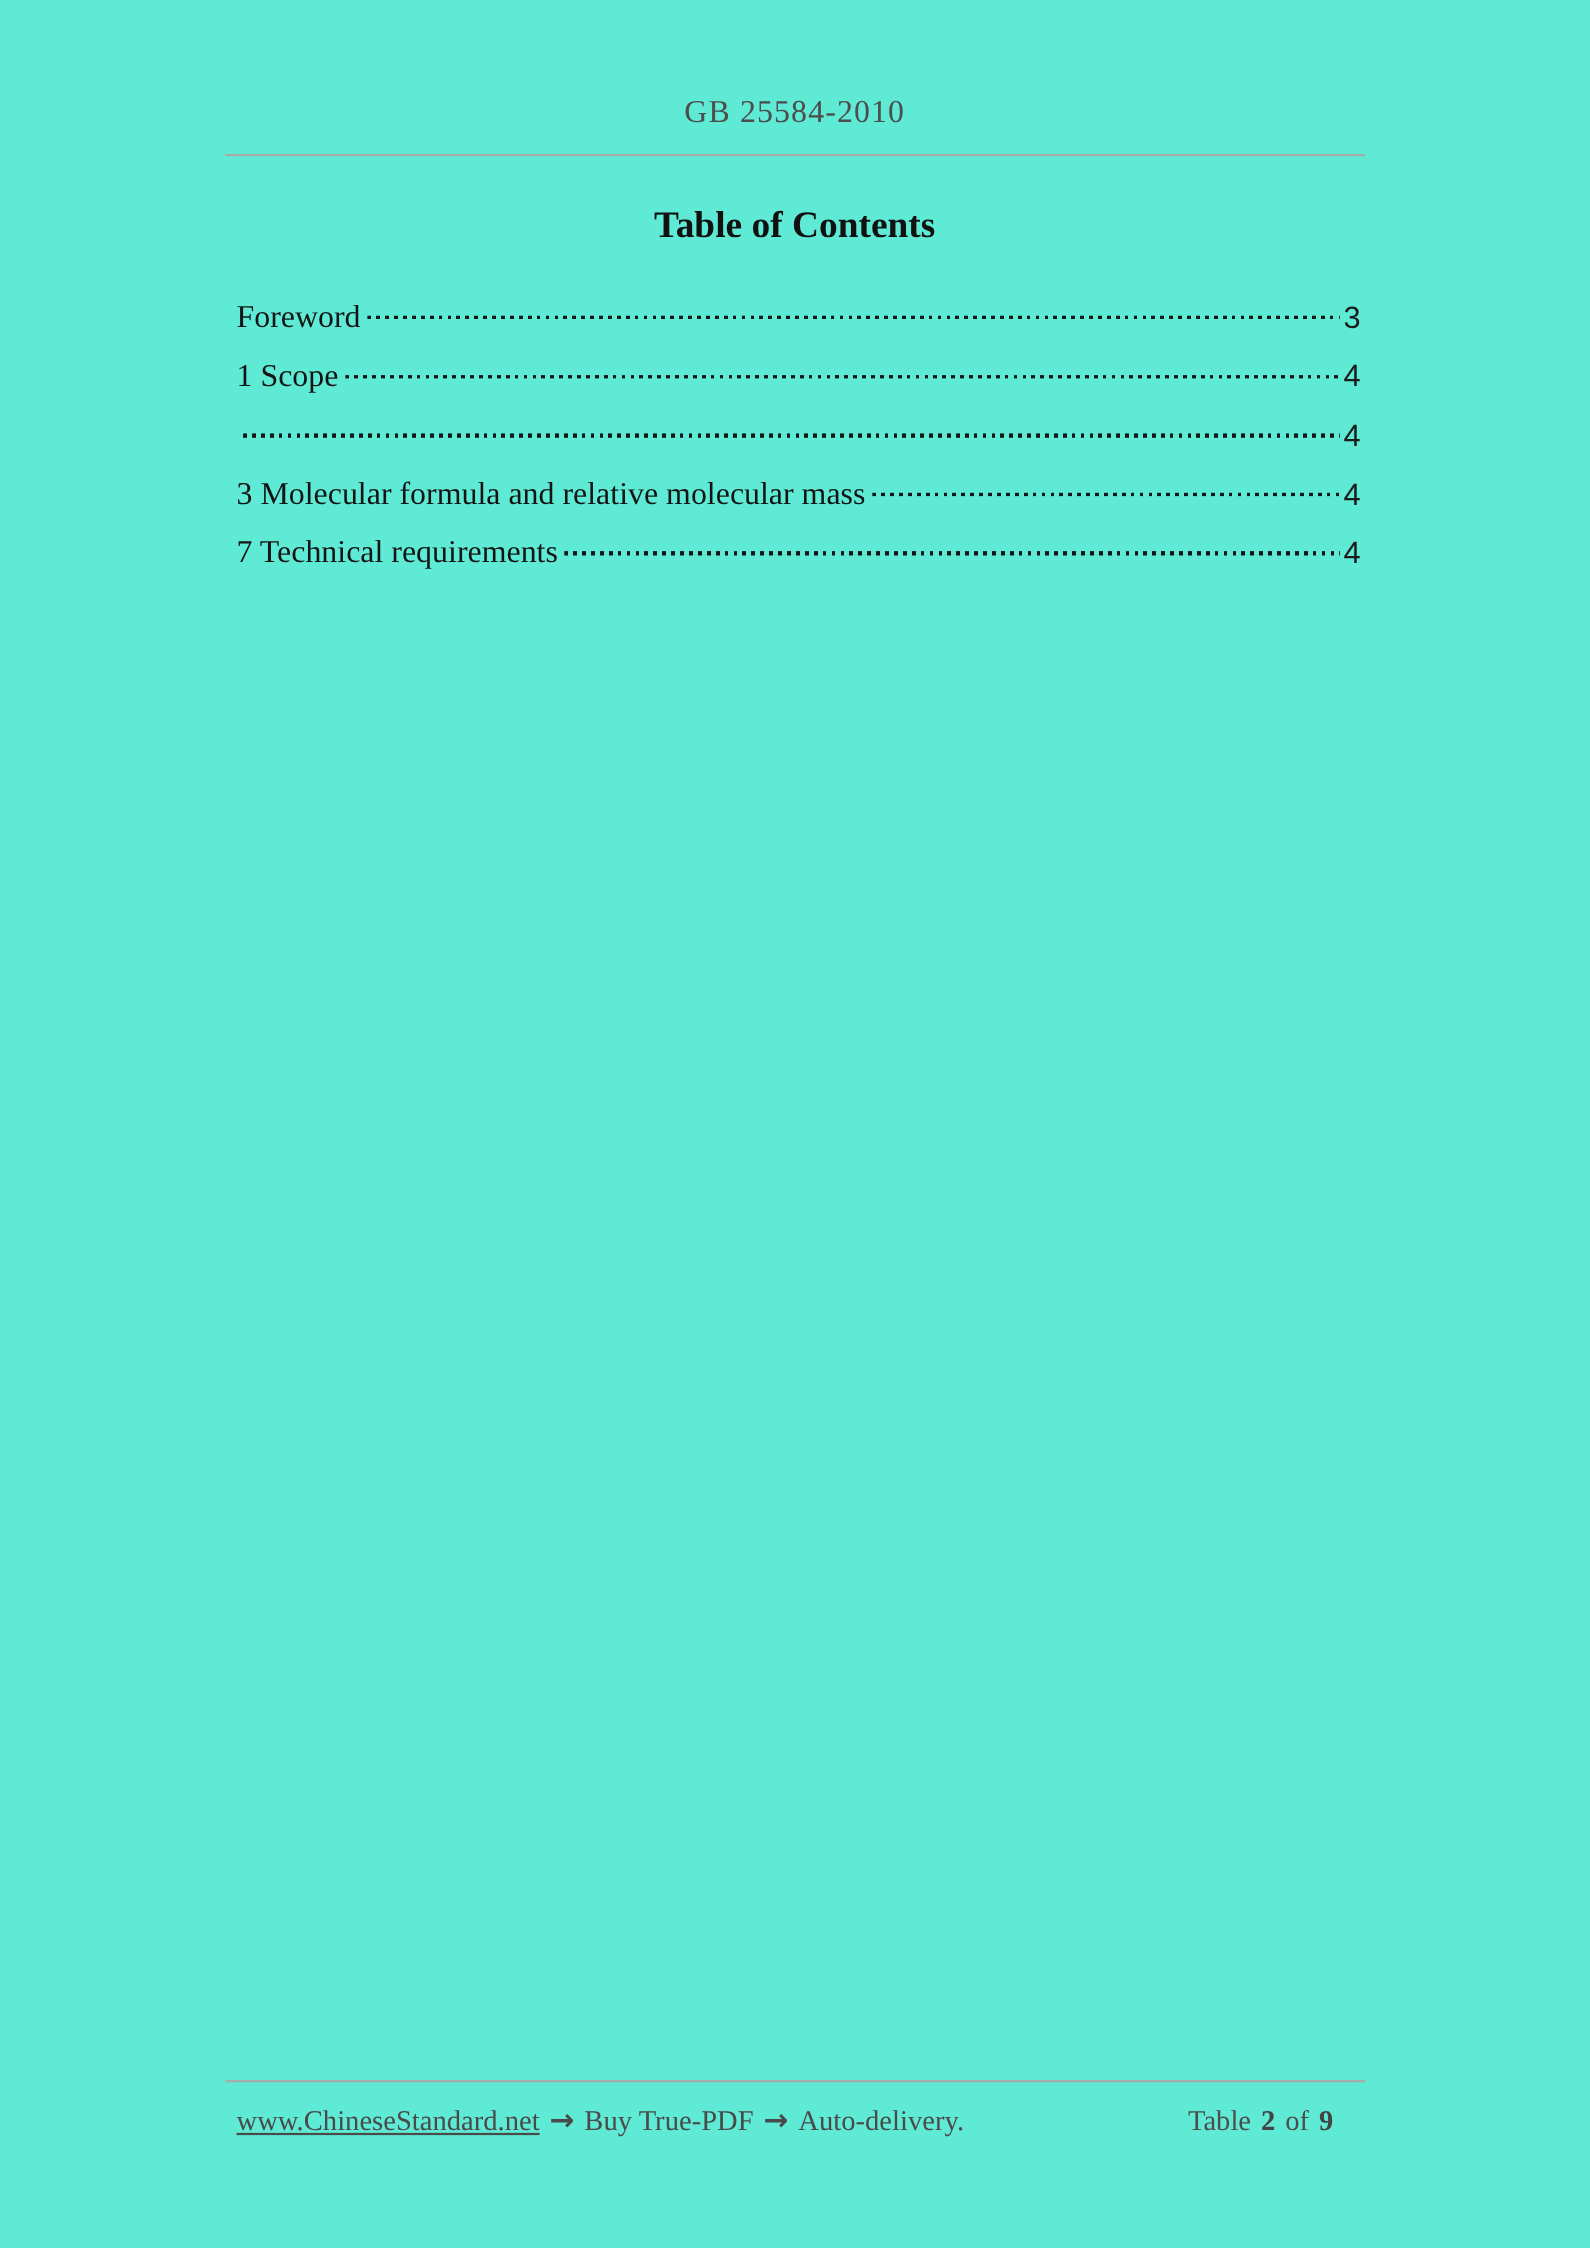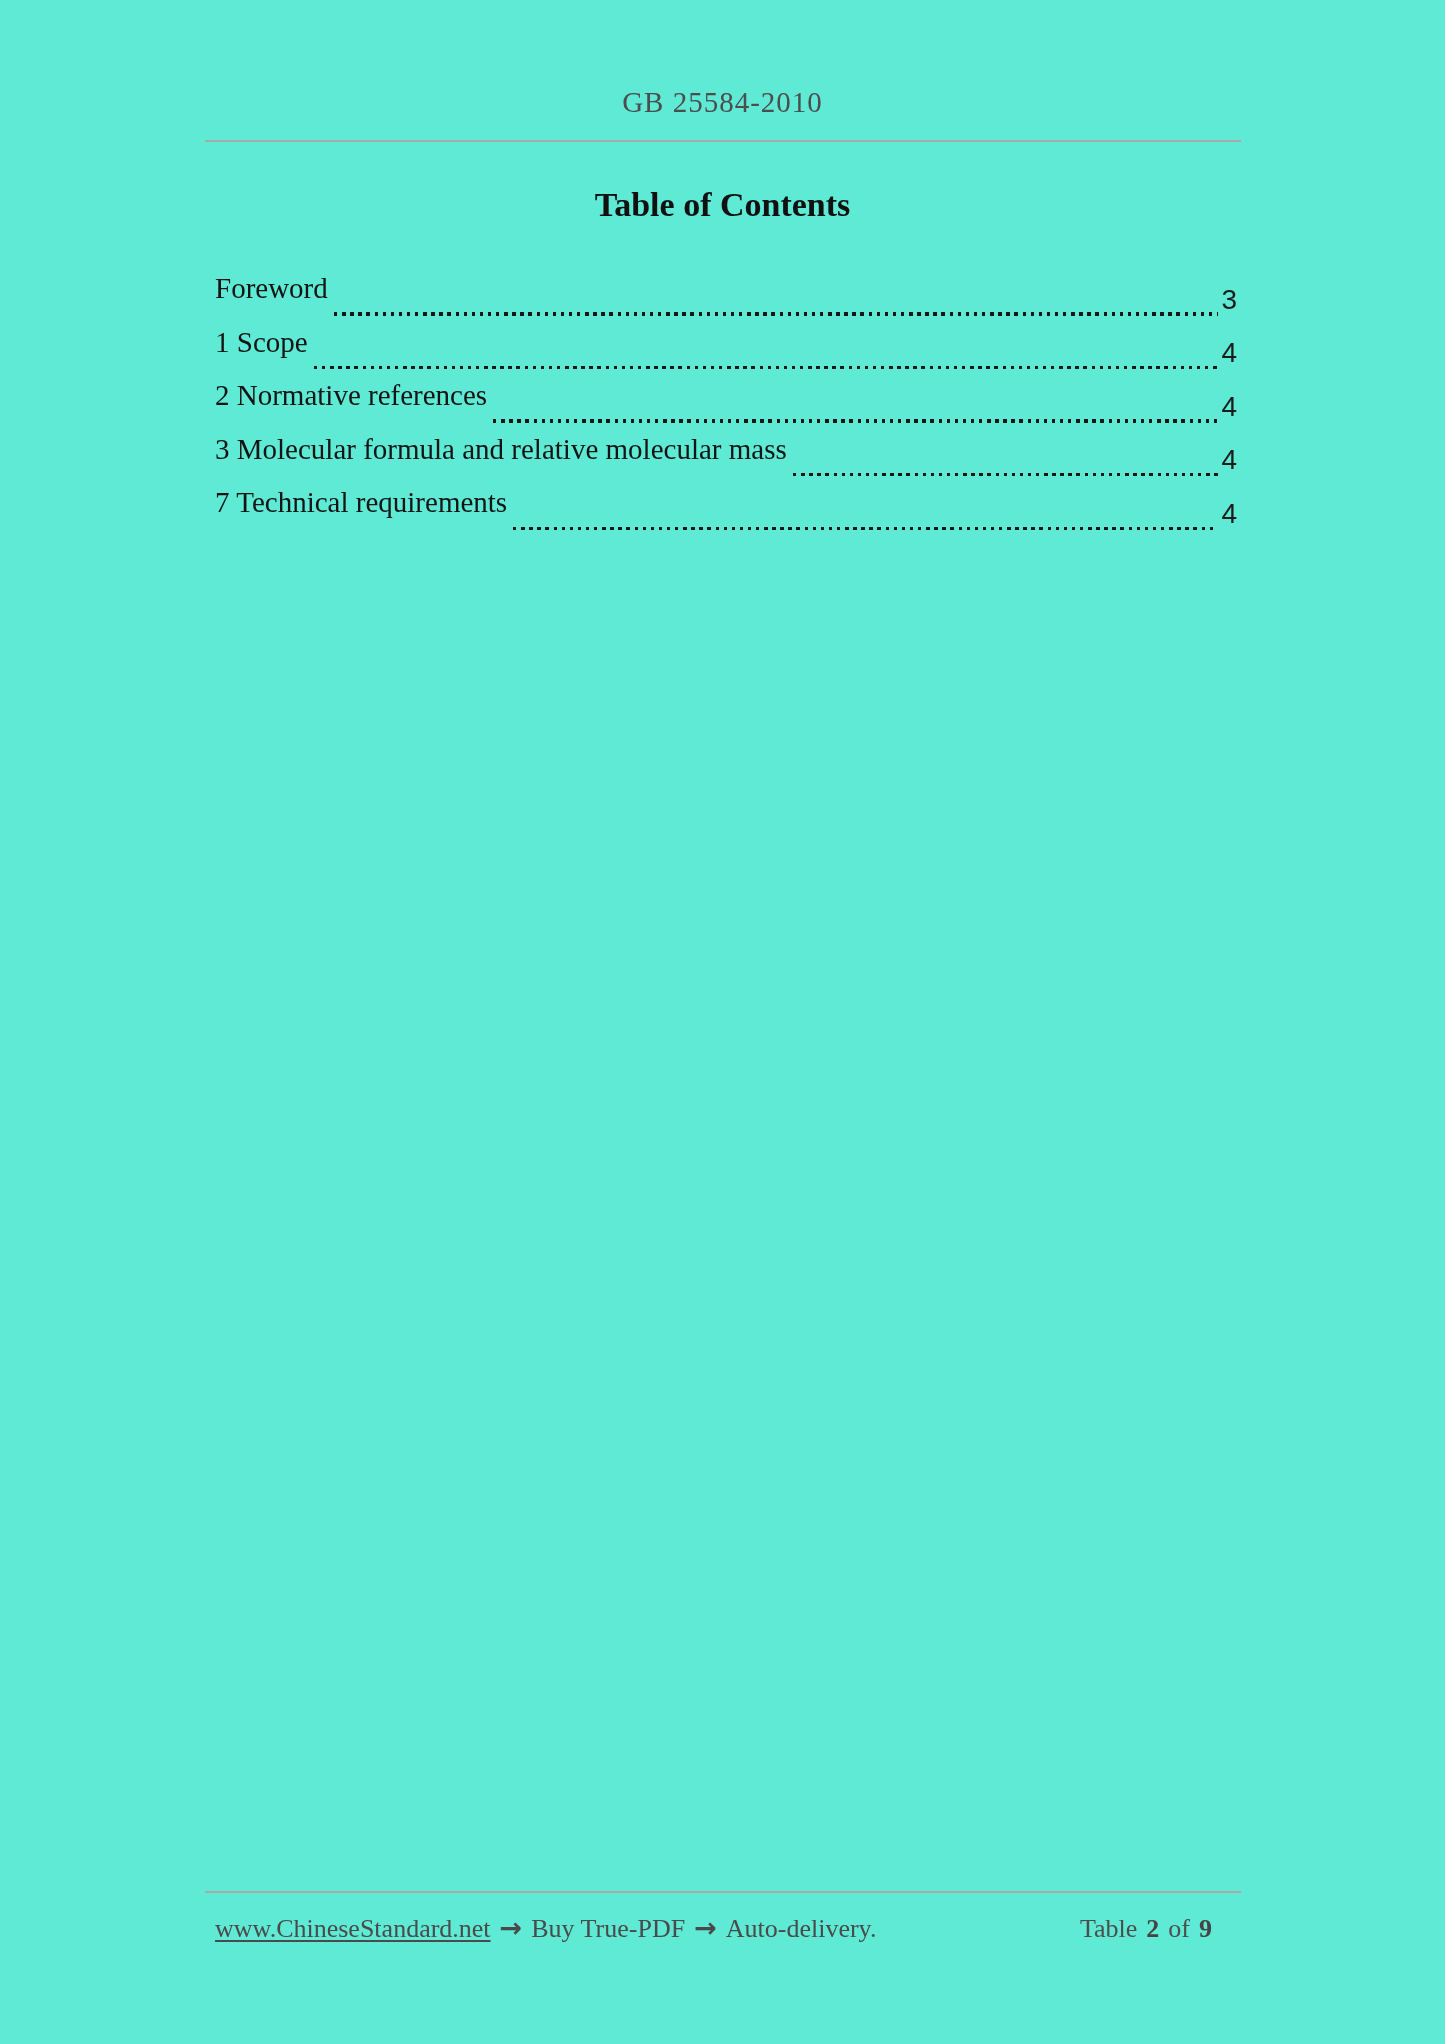--- a/index.html
+++ b/index.html
@@ -47,21 +47,21 @@
 
   
   .toc {
     position: absolute;
     top: 262px;
     left: 215px;
     width: 1022px;
   }
   .toc-row {
     display: flex;
-    align-items: flex-end;
+    align-items: center;
     height: 53.6px;
     cursor: pointer;
   }
   .toc-label {
     font-size: 29px;
     line-height: 53.6px;
     color: #141414;
     white-space: nowrap;
   }
   .leader {
@@ -141,21 +141,20 @@
       <span class="toc-page">3</span>
     </div>
 
     <div class="toc-row">
       <span class="toc-label">1 Scope</span>
       <span class="leader"></span>
       <span class="toc-page">4</span>
     </div>
 
     <div class="toc-row">
-      <span class="toc-label">2 Normative references</span>
       <span class="leader"></span>
       <span class="toc-page">4</span>
     </div>
 
     <div class="toc-row">
       <span class="toc-label">3 Molecular formula and relative molecular mass</span>
       <span class="leader"></span>
       <span class="toc-page">4</span>
     </div>
 

